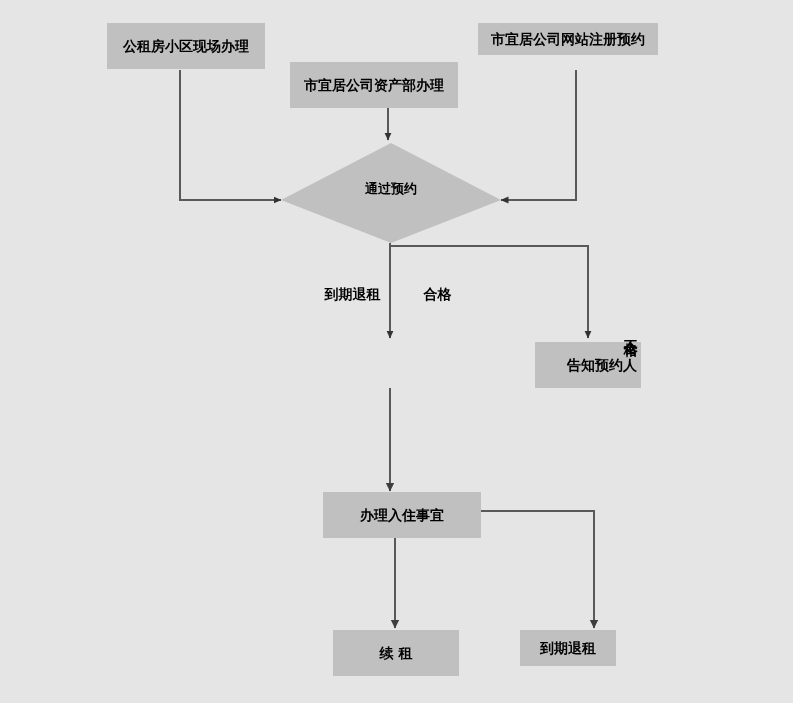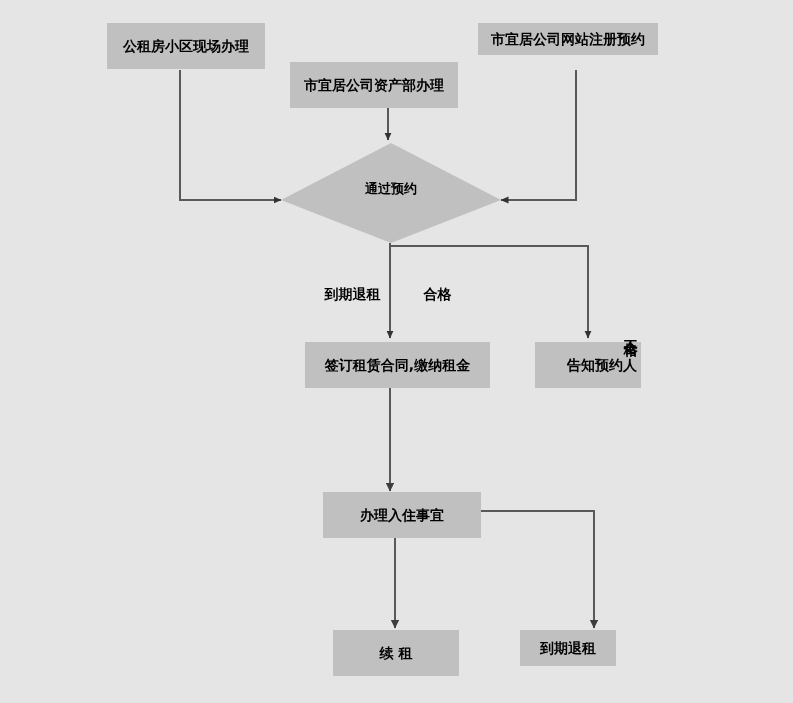--- a/index.html
+++ b/index.html
@@ -126,23 +126,20 @@
   </div>
 
   <div class="edge-label" style="left:404px; top:268px;">
     <span>合格</span>
   </div>
 
   <div class="edge-label vertical" style="left:607px; top:256px; height:66px;">
     <span>不合格</span>
   </div>
 
-  <div class="node" style="left:305px; top:342px; width:185px; height:46px;">
-    <span>签订租赁合同,缴纳租金</span>
-  </div>
 
   <div class="node" style="left:535px; top:342px; width:106px; height:46px;padding-left:28px;">
     <span>告知预约人</span>
   </div>
 
   <div class="node" style="left:323px; top:492px; width:158px; height:46px;">
     <span>办理入住事宜</span>
   </div>
 
   <div class="node" style="left:333px; top:630px; width:126px; height:46px;">

